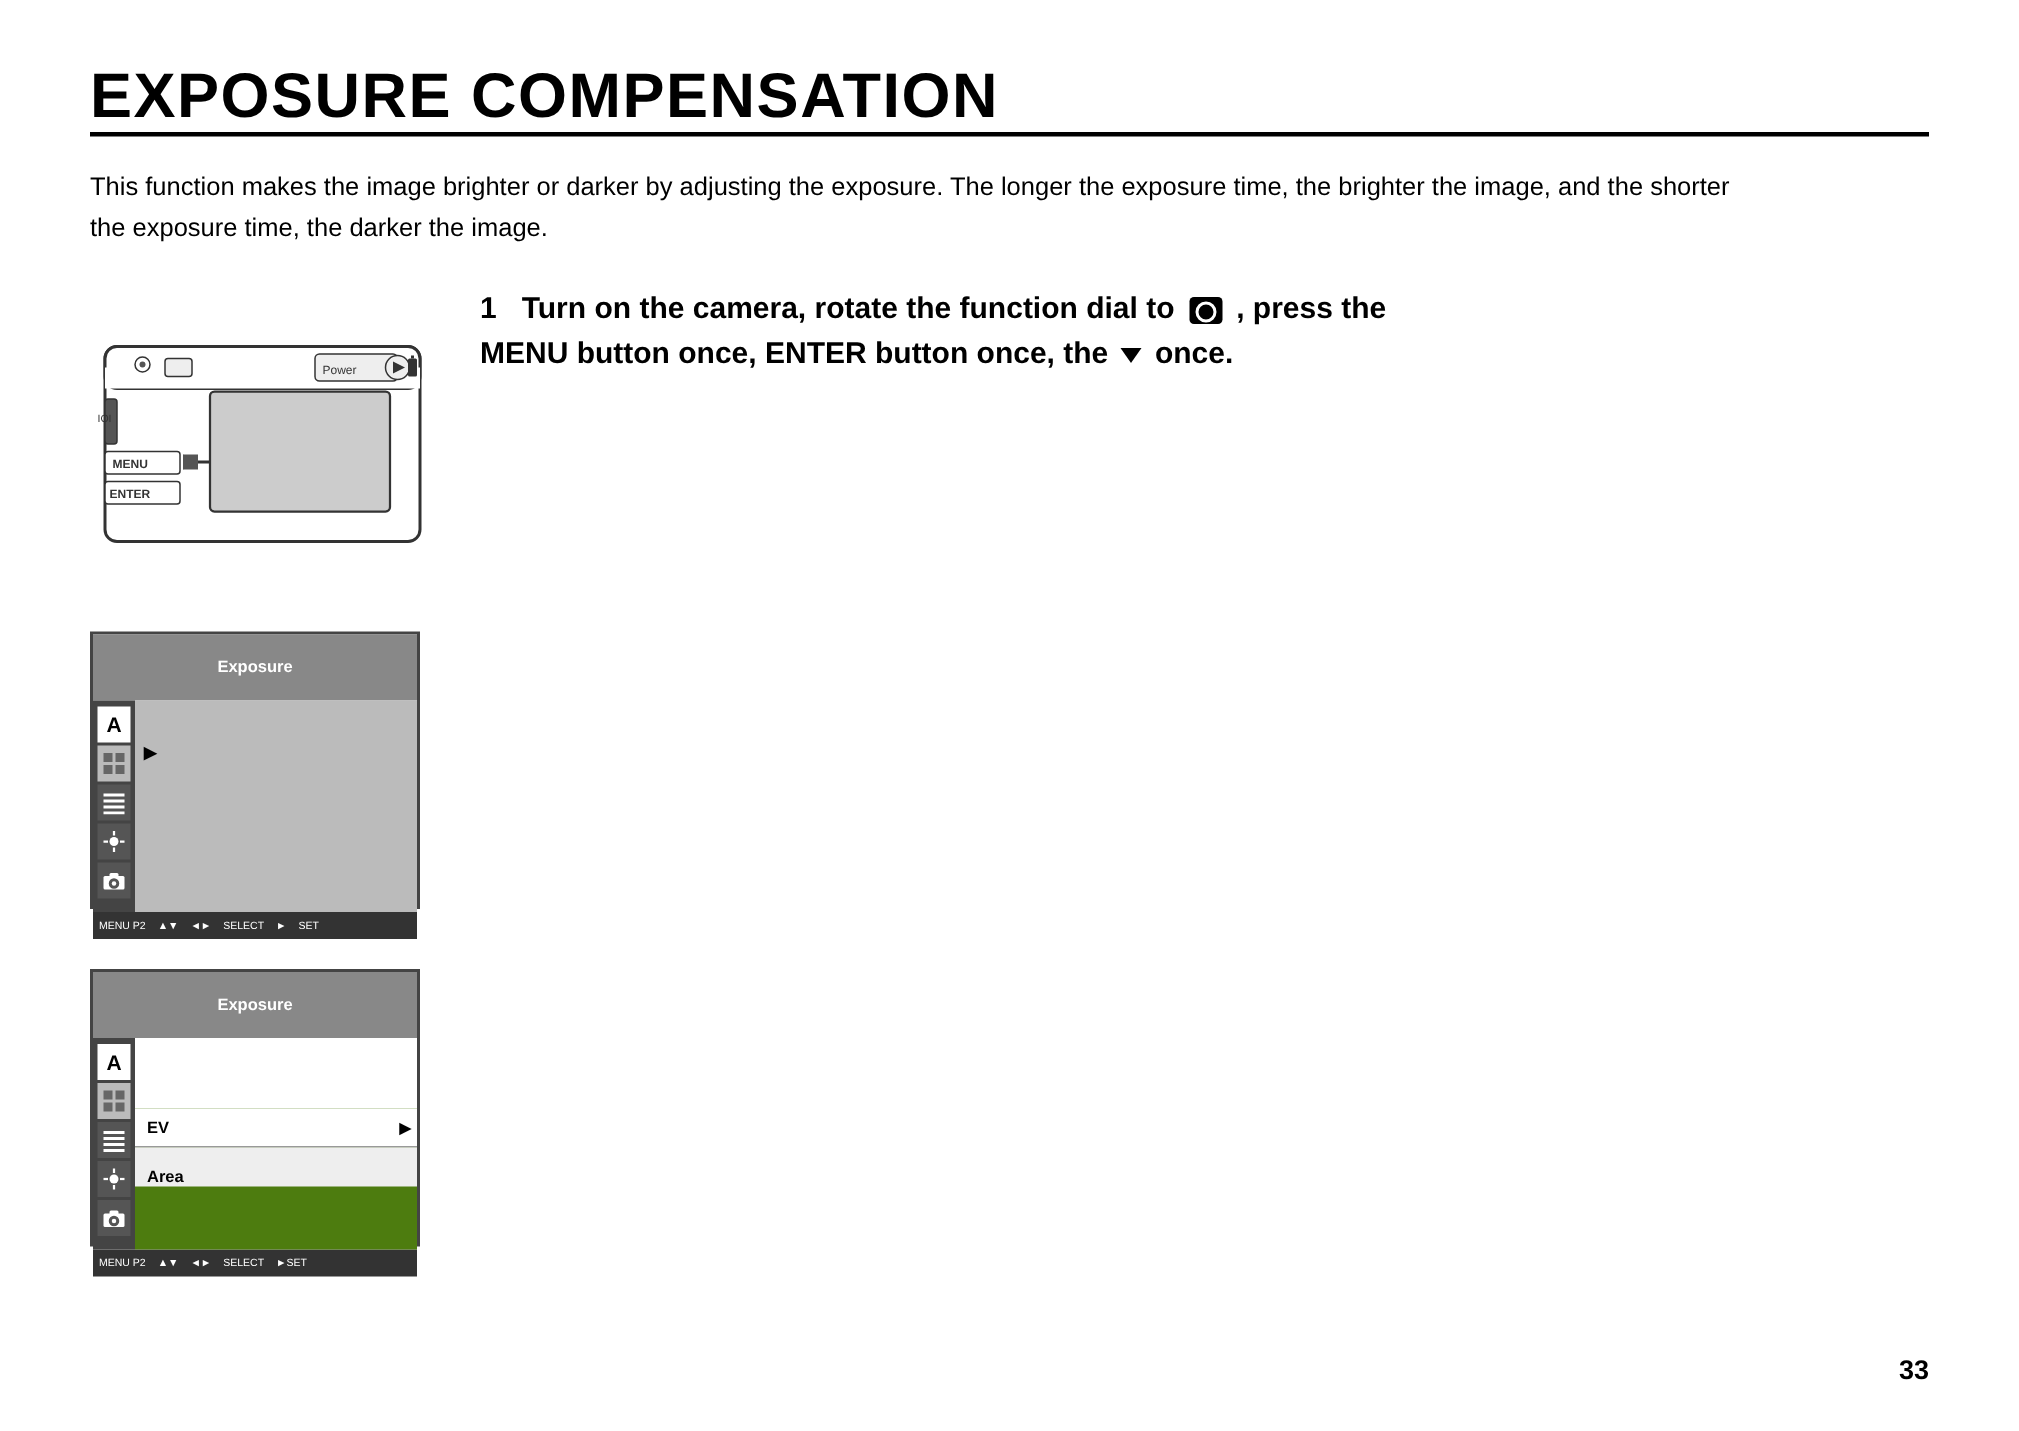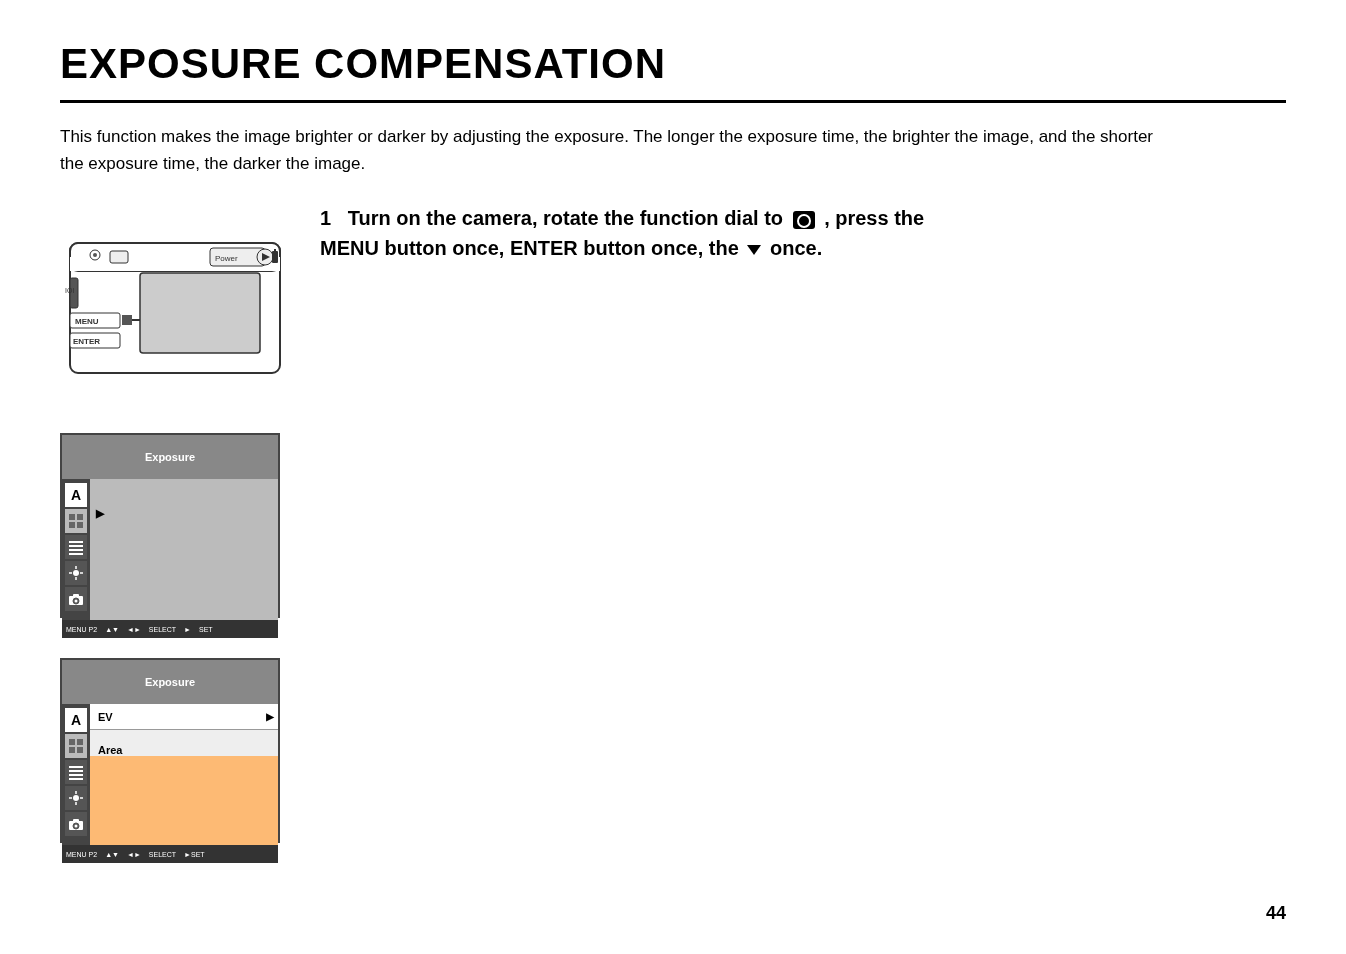--- a/index.html
+++ b/index.html
@@ -17,21 +17,21 @@
       padding: 40px 60px 40px 60px;
       max-width: 1346px;
     }
 
     
     .page-title {
       font-size: 42px;
       font-weight: 900;
       font-family: Arial Black, Arial, sans-serif;
       border-bottom: 3px solid #000;
-      padding-bottom: 12px;
+      padding-bottom: 0;
       margin-bottom: 20px;
       letter-spacing: 1px;
     }
 
     
     .intro-text {
       font-size: 17px;
       line-height: 1.6;
       margin-bottom: 16px;
       max-width: 1100px;
@@ -389,21 +389,21 @@
             </div>
             <div class="menu-icon-item" style="background:#555; height:24px;">
               <svg width="16" height="16" viewBox="0 0 16 16">
                   <rect x="1" y="5" width="14" height="9" rx="1" fill="#fff"></rect>
                   <rect x="5" y="3" width="6" height="3" rx="1" fill="#fff"></rect>
                   <circle cx="8" cy="10" r="3" fill="#555" stroke="#555" stroke-width="1"></circle>
                   <circle cx="8" cy="10" r="1.5" fill="#fff"></circle>
                 </svg>
             </div>
           </div>
-          <div class="menu-content-col" style="background:#fdba74;">
+          <div class="menu-content-col" style="background:#4d7c0f;margin-top:47px;">
 
             <div class="menu-item-row ev-row" style="background:#fff; border-bottom: 1px solid #999;">
               <span class="menu-item-label">EV</span>
               <span class="menu-item-arrow">▶</span>
             </div>
 
             <div class="menu-item-row area-row" style="background:#eee;">
               <span class="menu-item-label">Area</span>
             </div>
           </div>
@@ -413,13 +413,13 @@
           <span style="font-size:7px; color:#fff;">▲▼</span>
           <span style="font-size:7px; color:#fff;">◄►</span>
           <span style="font-size:7px; color:#fff;">SELECT</span>
           <span style="font-size:7px; color:#fff;">►SET</span>
         </div>
       </div>
     </div>
   </div>
 </div>
 
-<div class="page-number">44</div>
+<div class="page-number">33</div>
 
 </body></html>

